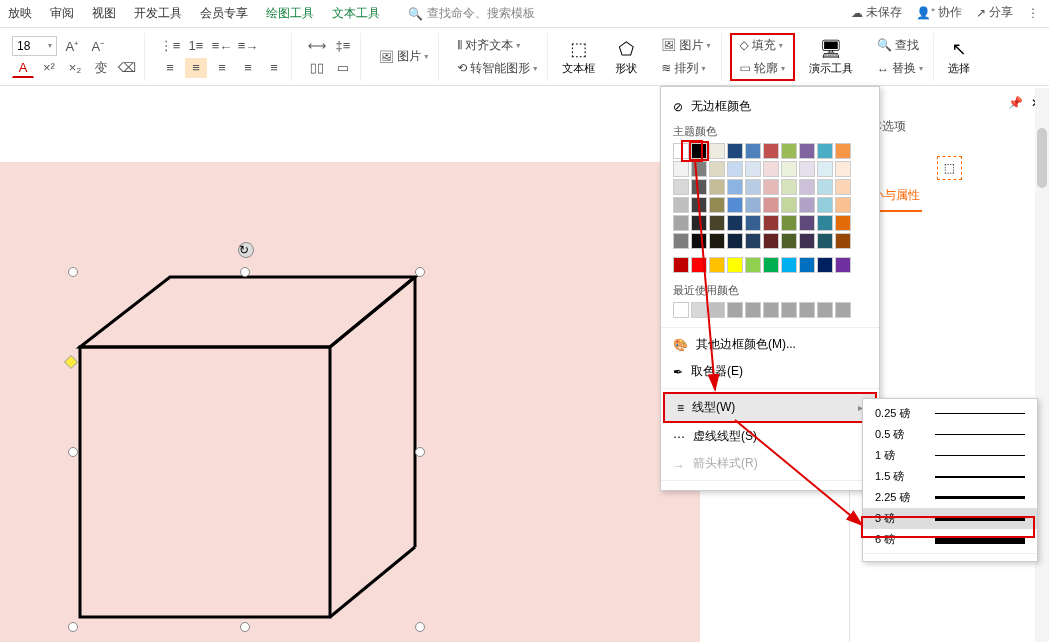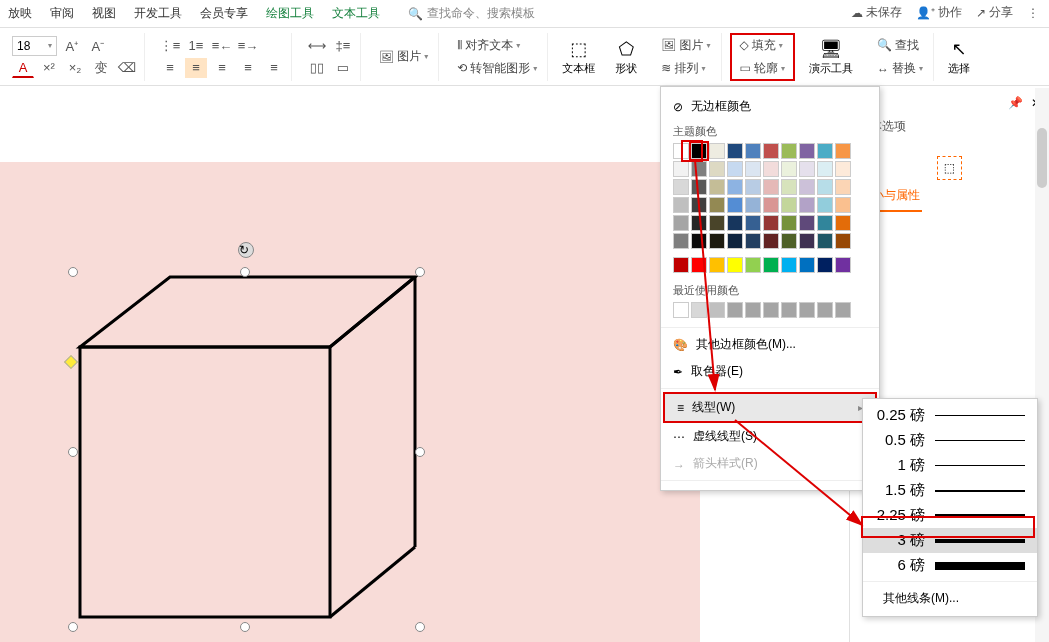--- a/index.html
+++ b/index.html
@@ -55,21 +55,21 @@
     
     .color-grid { display: grid; grid-template-columns: repeat(10, 16px); gap: 2px; padding: 2px 12px 6px; }
     .color-cell { width: 16px; height: 16px; border: 1px solid #ccc; cursor: pointer; }
     .recent-row { display: flex; gap: 2px; padding: 2px 12px 6px; }
     .std-row { display: flex; gap: 2px; padding: 2px 12px 6px; }
     
     
     .submenu { position: absolute; top: 398px; left: 862px; width: 176px; background: #fff; border: 1px solid #ccc; box-shadow: 2px 2px 6px rgba(0,0,0,0.2); padding: 4px 0; z-index: 11; }
     .weight-item { display: flex; align-items: center; justify-content: flex-end; gap: 10px; padding: 3px 12px; cursor: pointer; }
     .weight-item.highlighted { background: #ddd; }
-    .weight-label { width: 50px; text-align: right; font-size: 15px; }
+    .weight-label { width: 50px; font-size: 11px; }
     .weight-line { width: 90px; background: #000; }
     
     
     .arrow-svg { position: absolute; z-index: 20; pointer-events: none; }
     
     .scrollbar-v { position: absolute; right: 0; top: 88px; bottom: 0; width: 14px; background: #f5f5f5; }
     .scroll-thumb { position: absolute; top: 40px; width: 10px; left: 2px; height: 60px; background: #ccc; border-radius: 5px; }
   </style>
 </head>
 <body>
@@ -382,23 +382,20 @@
       <div class="weight-item highlighted">
         <span class="weight-label">3 磅</span>
         <div class="weight-line" style="height: 4px;"></div>
       </div>
       <div class="weight-item">
         <span class="weight-label">6 磅</span>
         <div class="weight-line" style="height: 8px;"></div>
       </div>
     </div>
   <div class="dd-sep"></div>
-  <div class="dd-item" style="padding-left:20px">
-      <span>其他线条(M)...</span>
-    </div>
 </div>
 
 <svg class="arrow-svg" style="left:0;top:0" width="1049" height="642">
   <defs>
       <marker id="ah" markerWidth="10" markerHeight="10" refX="8" refY="3" orient="auto">
         <path d="M0,0 L9,3 L0,6 Z" fill="#d00"></path>
       </marker>
     </defs>
   <line x1="695" y1="160" x2="715" y2="390" stroke="#d00" stroke-width="2" marker-end="url(#ah)"></line>
   <line x1="735" y1="420" x2="862" y2="525" stroke="#d00" stroke-width="2" marker-end="url(#ah)"></line>

